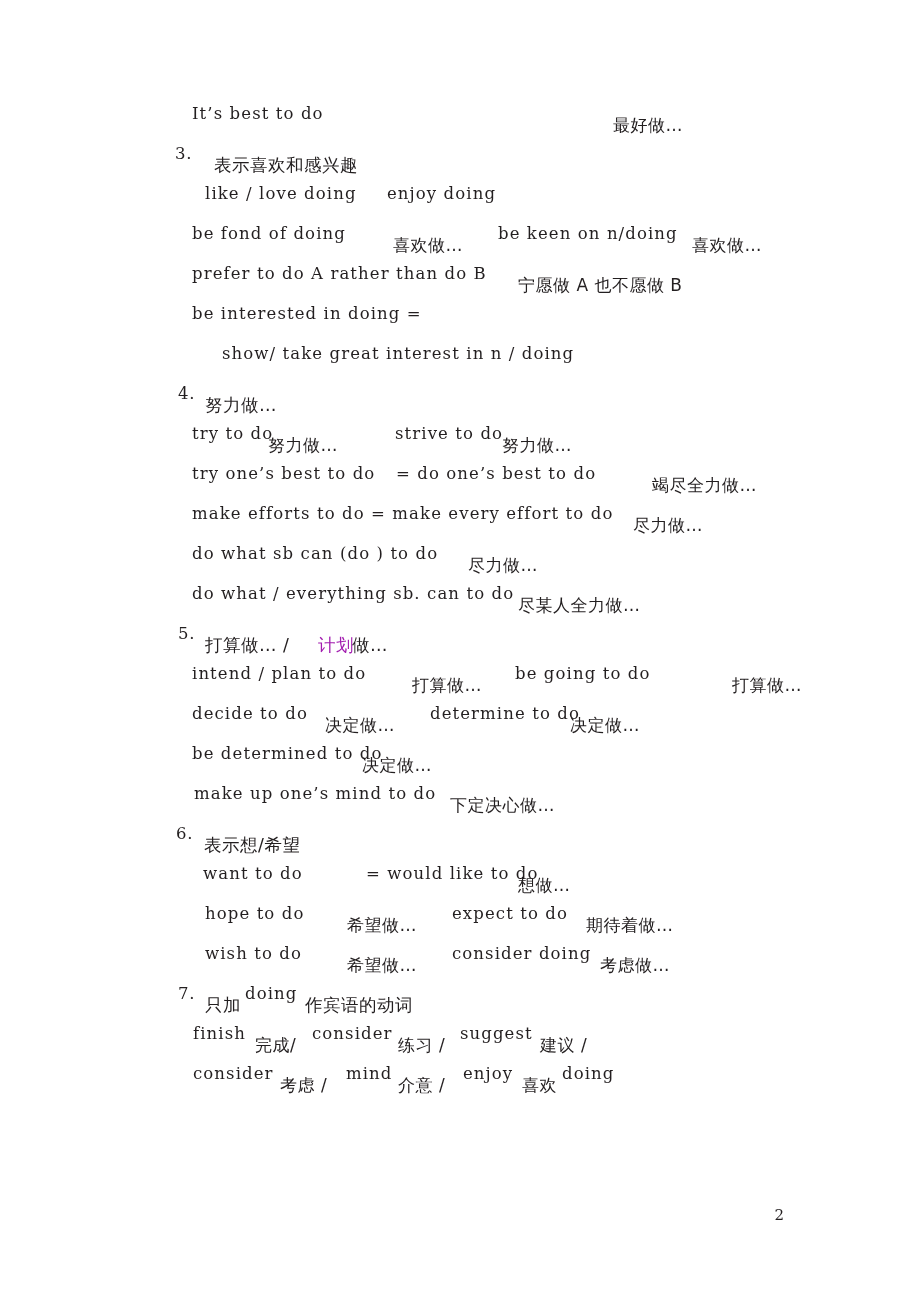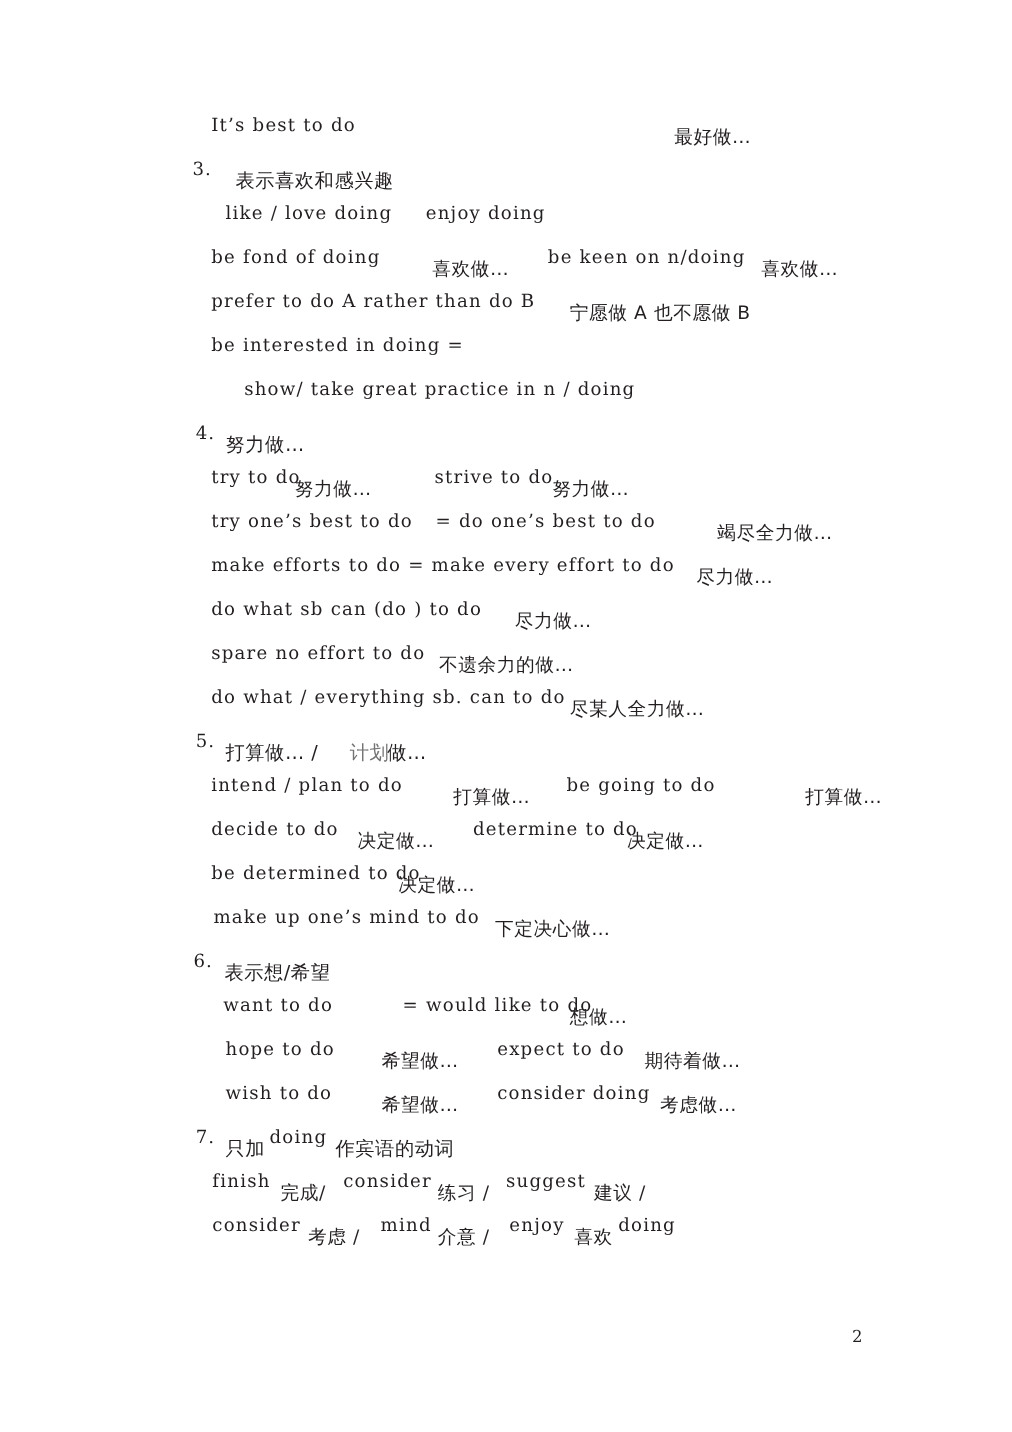--- a/index.html
+++ b/index.html
@@ -50,21 +50,21 @@
     font-size: 17px;
     letter-spacing: 0.5px;
     margin-top: 12px;
   }
   .num {
     font-family: "DejaVu Serif", "Liberation Serif", serif;
     font-size: 16.5px;
     letter-spacing: 0.8px;
   }
   .blue {
-    color: #737373;
+    color: #a21caf;
   }
   .heading .cjk {
     font-size: 17.5px;
   }
   .page-number {
     position: absolute;
     right: 136px;
     top: 1206px;
     font-family: "DejaVu Serif", "Liberation Serif", serif;
     font-size: 15px;
@@ -95,21 +95,21 @@
         <span class="seg cjk" style="left: 692px;">喜欢做…</span>
       </div>
       <div class="line">
         <span class="seg lat" style="left: 192px;">prefer to do A rather than do B</span>
         <span class="seg cjk" style="left: 518px;">宁愿做 A 也不愿做 B</span>
       </div>
       <div class="line">
         <span class="seg lat" style="left: 192px;">be interested in doing =</span>
       </div>
       <div class="line">
-        <span class="seg lat" style="left: 222px;">show/ take great practice in n / doing</span>
+        <span class="seg lat" style="left: 222px;">show/ take great interest in n / doing</span>
       </div>
       <div class="line heading">
         <span class="seg num" style="left: 178px;">4.</span>
         <span class="seg cjk" style="left: 205px;">努力做…</span>
       </div>
       <div class="line">
         <span class="seg lat" style="left: 192px;">try to do</span>
         <span class="seg cjk" style="left: 268px;">努力做…</span>
         <span class="seg lat" style="left: 395px;">strive to do</span>
         <span class="seg cjk" style="left: 502px;">努力做…</span>
@@ -119,24 +119,20 @@
         <span class="seg lat" style="left: 396px;">= do one’s best to do</span>
         <span class="seg cjk" style="left: 652px;">竭尽全力做…</span>
       </div>
       <div class="line">
         <span class="seg lat" style="left: 192px;">make efforts to do = make every effort to do</span>
         <span class="seg cjk" style="left: 633px;">尽力做…</span>
       </div>
       <div class="line">
         <span class="seg lat" style="left: 192px;">do what sb can (do ) to do</span>
         <span class="seg cjk" style="left: 468px;">尽力做…</span>
-      </div>
-      <div class="line">
-        <span class="seg lat" style="left: 192px;">spare no effort to do</span>
-        <span class="seg cjk" style="left: 399px;">不遗余力的做…</span>
       </div>
       <div class="line">
         <span class="seg lat" style="left: 192px;">do what / everything sb. can to do</span>
         <span class="seg cjk" style="left: 518px;">尽某人全力做…</span>
       </div>
       <div class="line heading">
         <span class="seg num" style="left: 178px;">5.</span>
         <span class="seg cjk" style="left: 205px;">打算做… /</span>
         <span class="seg cjk blue" style="left: 318px;">计划</span>
         <span class="seg cjk" style="left: 352px;">做…</span>

